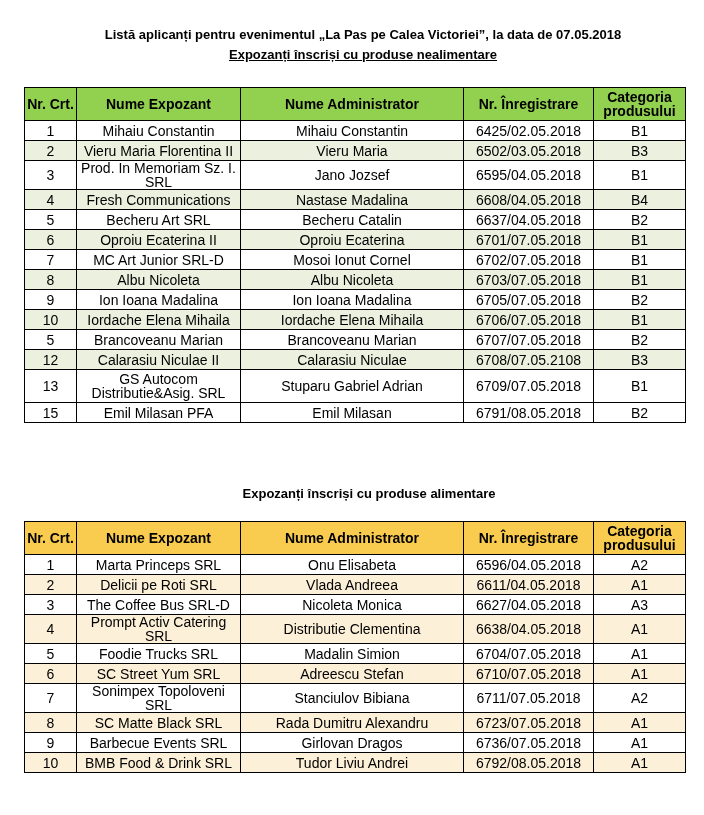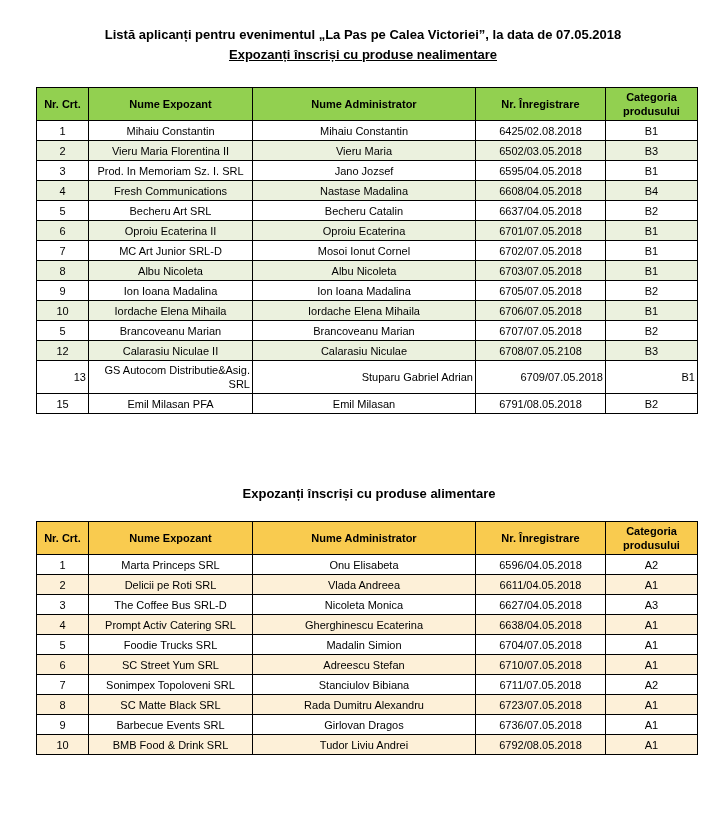--- a/index.html
+++ b/index.html
@@ -1,27 +1,27 @@
 <!DOCTYPE html>
 <html><head>
   <meta charset="utf-8">
   <style>
     html, body { margin: 0; padding: 0; background: #ffffff; }
     body { width: 704px; height: 815px; position: relative; font-family: "Liberation Sans", sans-serif; color: #000; }
     .title { position: absolute; left: 11px; width: 704px; text-align: center; font-weight: bold; font-size: 13px; }
     #title1 { top: 27px; }
     #title2 { top: 47px; text-decoration: underline; }
     #title3 { top: 486px; margin-left: 6px; }
-    table { position: absolute; left: 36px; border-collapse: collapse; table-layout: fixed; width: 661px; font-size: 11px; }
+    table { position: absolute; left: 24px; border-collapse: collapse; table-layout: fixed; width: 661px; font-size: 14px; }
     #table1 { top: 87px; }
     #table2 { top: 521px; }
     td, th { border: 1px solid #000; text-align: center; padding: 0 2px; line-height: 14px; }
     th { font-weight: bold; height: 32px; }
     td { height: 19px; }
-    td.tall { height: 32px; text-align: right; }
+    td.tall { height: 32px; }
     #table1 th { background: #92d050; }
     #table2 th { background: #f9cb4f; }
     #table1 tr.alt td { background: #ebf1de; }
     #table2 tr.alt td { background: #fdf0d8; }
     col.c1 { width: 52px; }
     col.c2 { width: 164px; }
     col.c3 { width: 223px; }
     col.c4 { width: 130px; }
     col.c5 { width: 92px; }
   </style>
@@ -46,21 +46,21 @@
       <th>Nume Administrator</th>
       <th>Nr. Înregistrare</th>
       <th>Categoria produsului</th>
     </tr>
   </thead>
   <tbody id="tbody1">
       <tr>
         <td>1</td>
         <td>Mihaiu Constantin</td>
         <td>Mihaiu Constantin</td>
-        <td>6425/02.08.2018</td>
+        <td>6425/02.05.2018</td>
         <td>B1</td>
       </tr>
       <tr class="alt">
         <td>2</td>
         <td>Vieru Maria Florentina II</td>
         <td>Vieru Maria</td>
         <td>6502/03.05.2018</td>
         <td>B3</td>
       </tr>
       <tr>
@@ -187,21 +187,21 @@
       <tr>
         <td>3</td>
         <td>The Coffee Bus SRL-D</td>
         <td>Nicoleta Monica</td>
         <td>6627/04.05.2018</td>
         <td>A3</td>
       </tr>
       <tr class="alt">
         <td>4</td>
         <td>Prompt Activ Catering  SRL</td>
-        <td>Gherghinescu Ecaterina</td>
+        <td>Distributie Clementina</td>
         <td>6638/04.05.2018</td>
         <td>A1</td>
       </tr>
       <tr>
         <td>5</td>
         <td>Foodie Trucks SRL</td>
         <td>Madalin Simion</td>
         <td>6704/07.05.2018</td>
         <td>A1</td>
       </tr>

